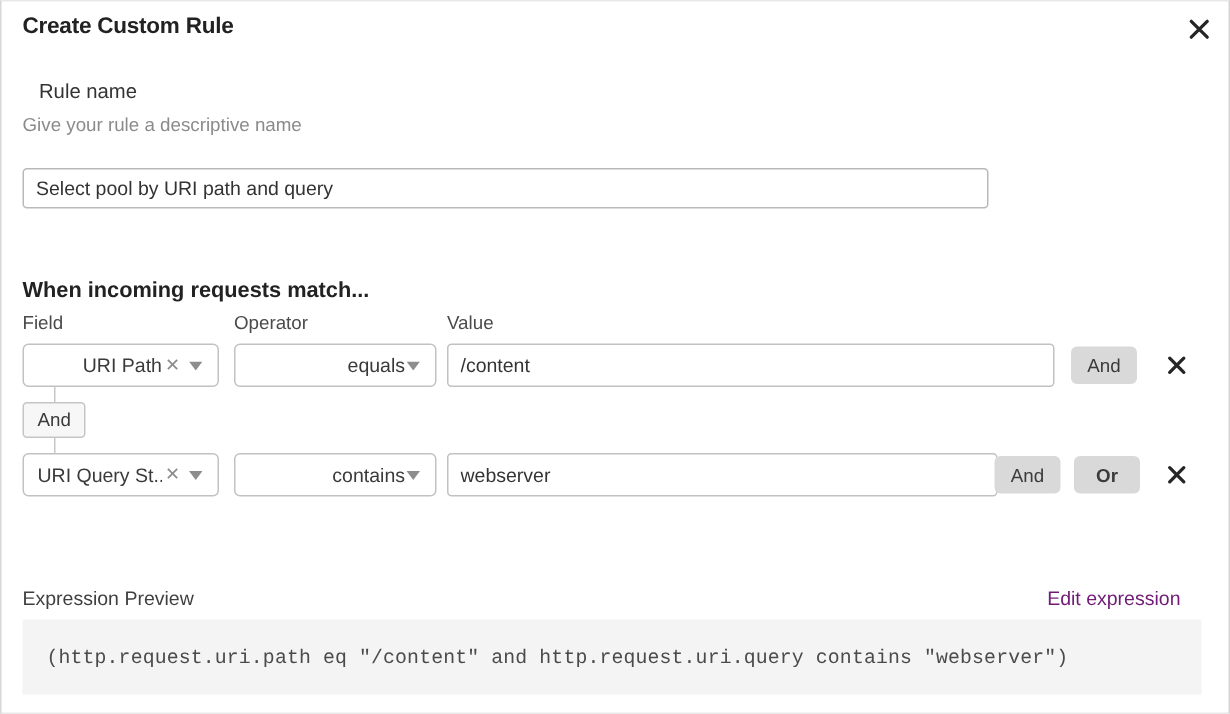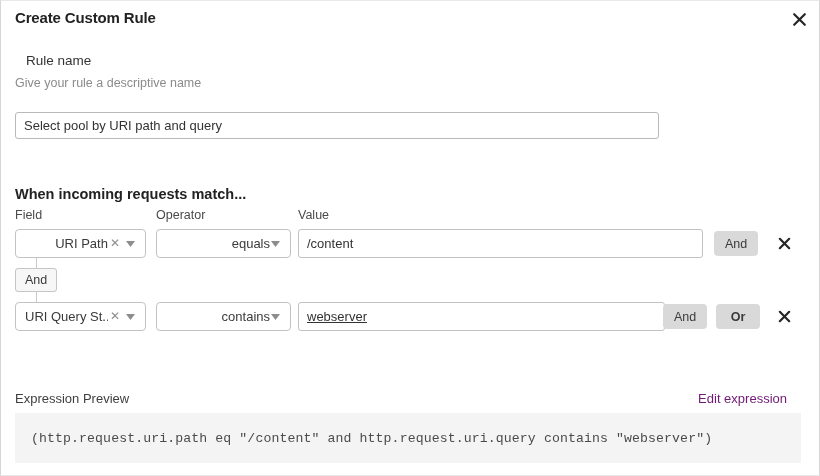--- a/index.html
+++ b/index.html
@@ -156,21 +156,21 @@
   .caret svg { display: block; }
 
   .value-input {
     top: 0;
     height: 29px;
     left: 297px;
     font-size: 13px;
     border-color: #c2c2c2;
   }
   #value-input-0 { width: 405px; }
-  #value-input-1 { width: 367px; text-decoration: underline; }
+  #value-input-1 { width: 367px; }
 
   .logic-btn {
     position: absolute;
     box-sizing: border-box;
     height: 25px;
     top: 2px;
     background: #d9d9d9;
     border: none;
     border-radius: 4px;
     font-family: "Liberation Sans", sans-serif;

